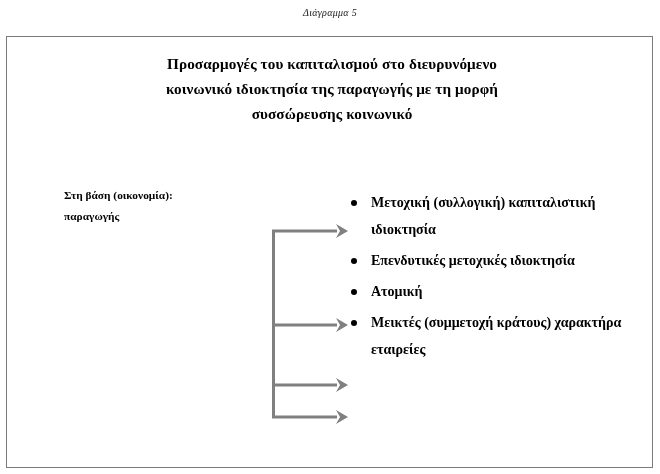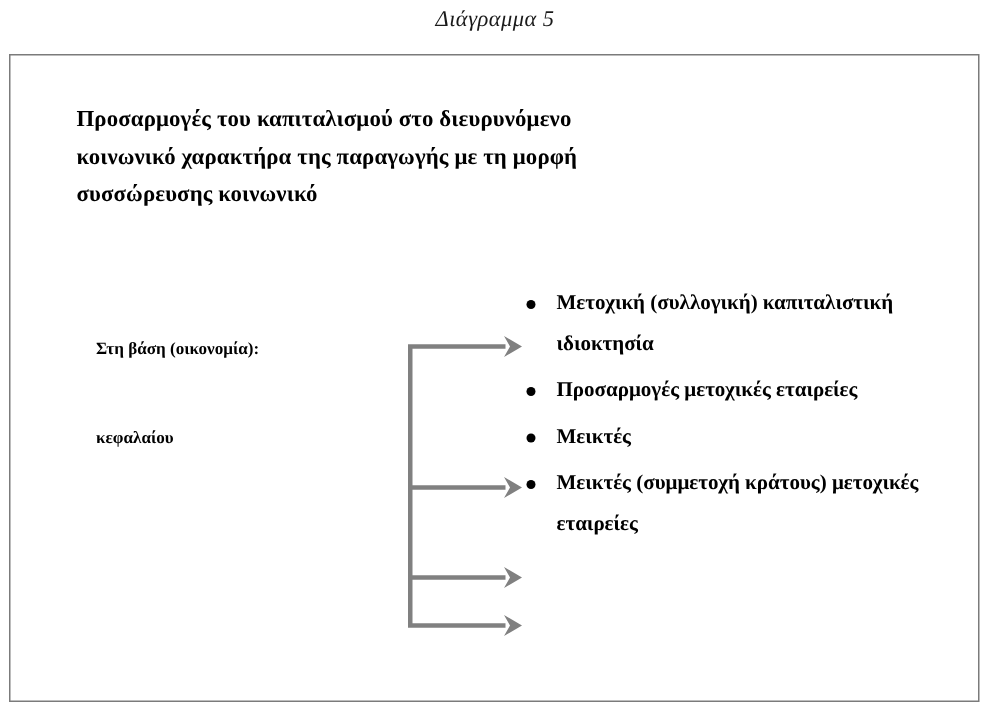--- a/index.html
+++ b/index.html
@@ -17,68 +17,67 @@
   }
 
   
   .figure-caption {
     position: absolute;
     left: 0;
     top: 3px;
     width: 660px;
     text-align: center;
     font-style: italic;
-    font-size: 15px;
+    font-size: 10px;
     line-height: 20px;
     letter-spacing: 0.3px;
     color: #1a1a1a;
   }
 
   
   .diagram-frame {
     position: absolute;
     left: 6px;
     top: 36px;
     width: 647px;
     height: 432px;
     box-sizing: border-box;
     border: 1px solid #7b7b7b;
     background: #ffffff;
   }
 
   
   .diagram-heading {
     position: absolute;
-    left: 44px;
+    left: 60px;
     top: 14px;
     width: 530px;
+    text-align: center;
     font-weight: bold;
     font-size: 15.2px;
     line-height: 25px;
     letter-spacing: 0.1px;
-    margin-top: 16px;
   }
   .diagram-heading .hl {
     display: block;
   }
 
   
   .source-label {
     position: absolute;
     left: 57px;
     top: 148px;
     width: 190px;
     font-weight: bold;
     font-size: 11.4px;
     line-height: 21px;
   }
   .source-label .sl {
     display: block;
     white-space: nowrap;
-    margin-top: 38px;
   }
 
   
   .connector {
     position: absolute;
     left: 255px;
     top: 150px;
     width: 100px;
     height: 250px;
   }
@@ -116,27 +115,27 @@
 </style>
 </head>
 <body>
 
 <div class="figure-caption">Διάγραμμα 5</div>
 
 <div class="diagram-frame">
 
   <div class="diagram-heading">
     <span class="hl">Προσαρμογές του καπιταλισμού στο διευρυνόμενο</span>
-    <span class="hl">κοινωνικό χαρακτήρα της παραγωγής με τη μορφή</span>
+    <span class="hl">κοινωνικό ιδιοκτησία της παραγωγής με τη μορφή</span>
     <span class="hl">συσσώρευσης κοινωνικό</span>
   </div>
 
   <div class="source-label">
     <span class="sl">Στη βάση (οικονομία):</span>
-    <span class="sl">κεφαλαίου</span>
+    <span class="sl">παραγωγής</span>
   </div>
 
   <div class="connector">
     <svg width="100" height="250" viewBox="0 0 100 250">
       <g fill="none" stroke="#808080" stroke-width="3" stroke-linecap="butt">
 
         <path d="M 11.5 44 L 11.5 230"></path>
 
         <path d="M 10 44 L 75 44"></path>
         <path d="M 10 138 L 75 138"></path>
@@ -152,25 +151,25 @@
     </svg>
   </div>
 
   <ul class="outcome-list">
     <li class="outcome-item">
       <span class="bullet-dot"></span>
       <span class="outcome-text">Μετοχική (συλλογική) καπιταλιστική ιδιοκτησία</span>
     </li>
     <li class="outcome-item">
       <span class="bullet-dot"></span>
-      <span class="outcome-text">Προσαρμογές μετοχικές εταιρείες</span>
+      <span class="outcome-text">Επενδυτικές μετοχικές ιδιοκτησία</span>
     </li>
     <li class="outcome-item">
       <span class="bullet-dot"></span>
-      <span class="outcome-text">Μεικτές</span>
+      <span class="outcome-text">Ατομική</span>
     </li>
     <li class="outcome-item">
       <span class="bullet-dot"></span>
-      <span class="outcome-text">Μεικτές (συμμετοχή κράτους) μετοχικές εταιρείες</span>
+      <span class="outcome-text">Μεικτές (συμμετοχή κράτους) χαρακτήρα εταιρείες</span>
     </li>
   </ul>
 
 </div>
 
 </body></html>

